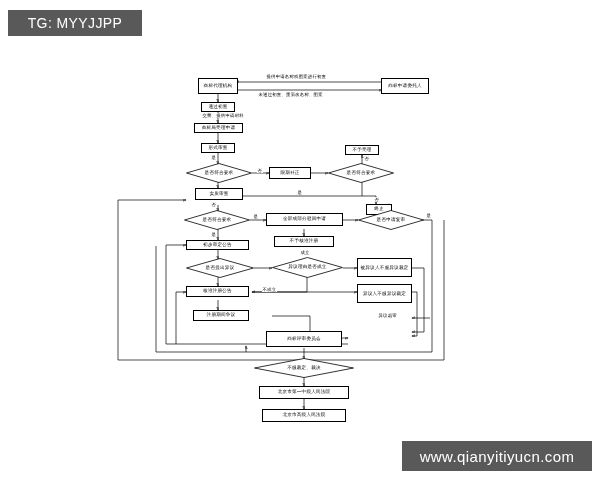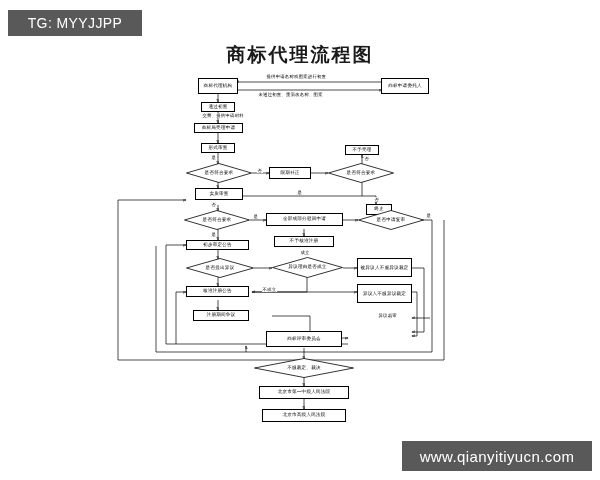--- a/index.html
+++ b/index.html
@@ -124,21 +124,20 @@
     stroke: #000000;
     stroke-width: 0.7;
     fill: none;
   }
 </style>
 </head>
 <body>
 
 <div id="page">
 
-  <div id="chart-title">商标代理流程图</div>
 
   <div id="flow">
 
     <svg id="edges" viewBox="0 0 600 480">
       <defs>
         <marker id="ah" markerWidth="5" markerHeight="5" refX="4.2" refY="1.8" orient="auto" markerUnits="strokeWidth">
           <path d="M0,0 L4.4,1.8 L0,3.6 z" fill="#000000" stroke="none"></path>
         </marker>
       </defs>
 

